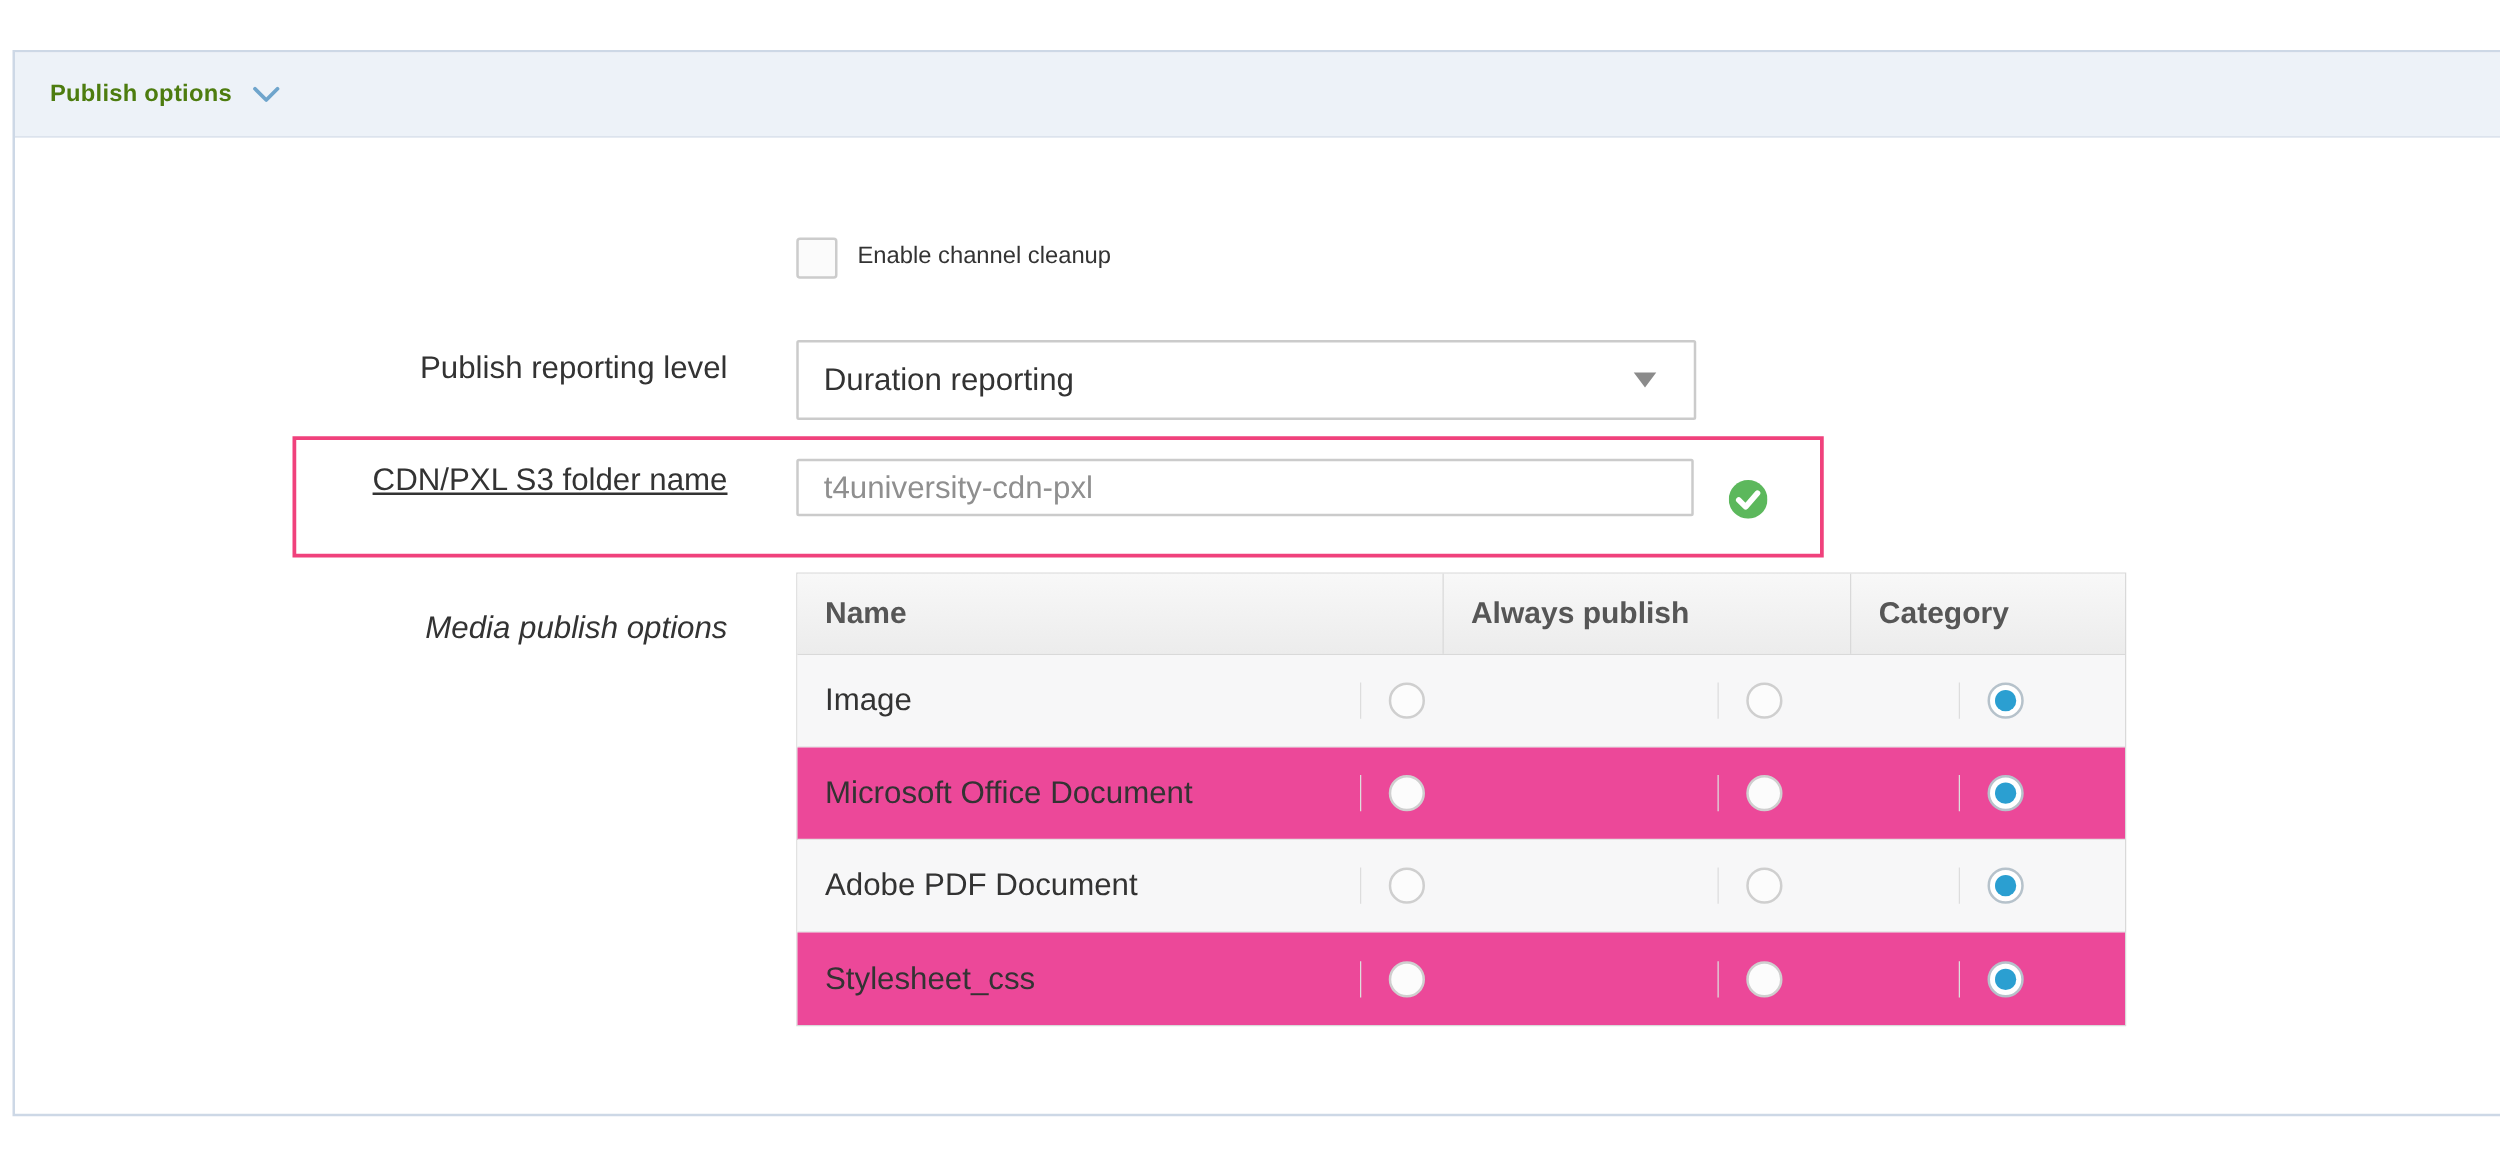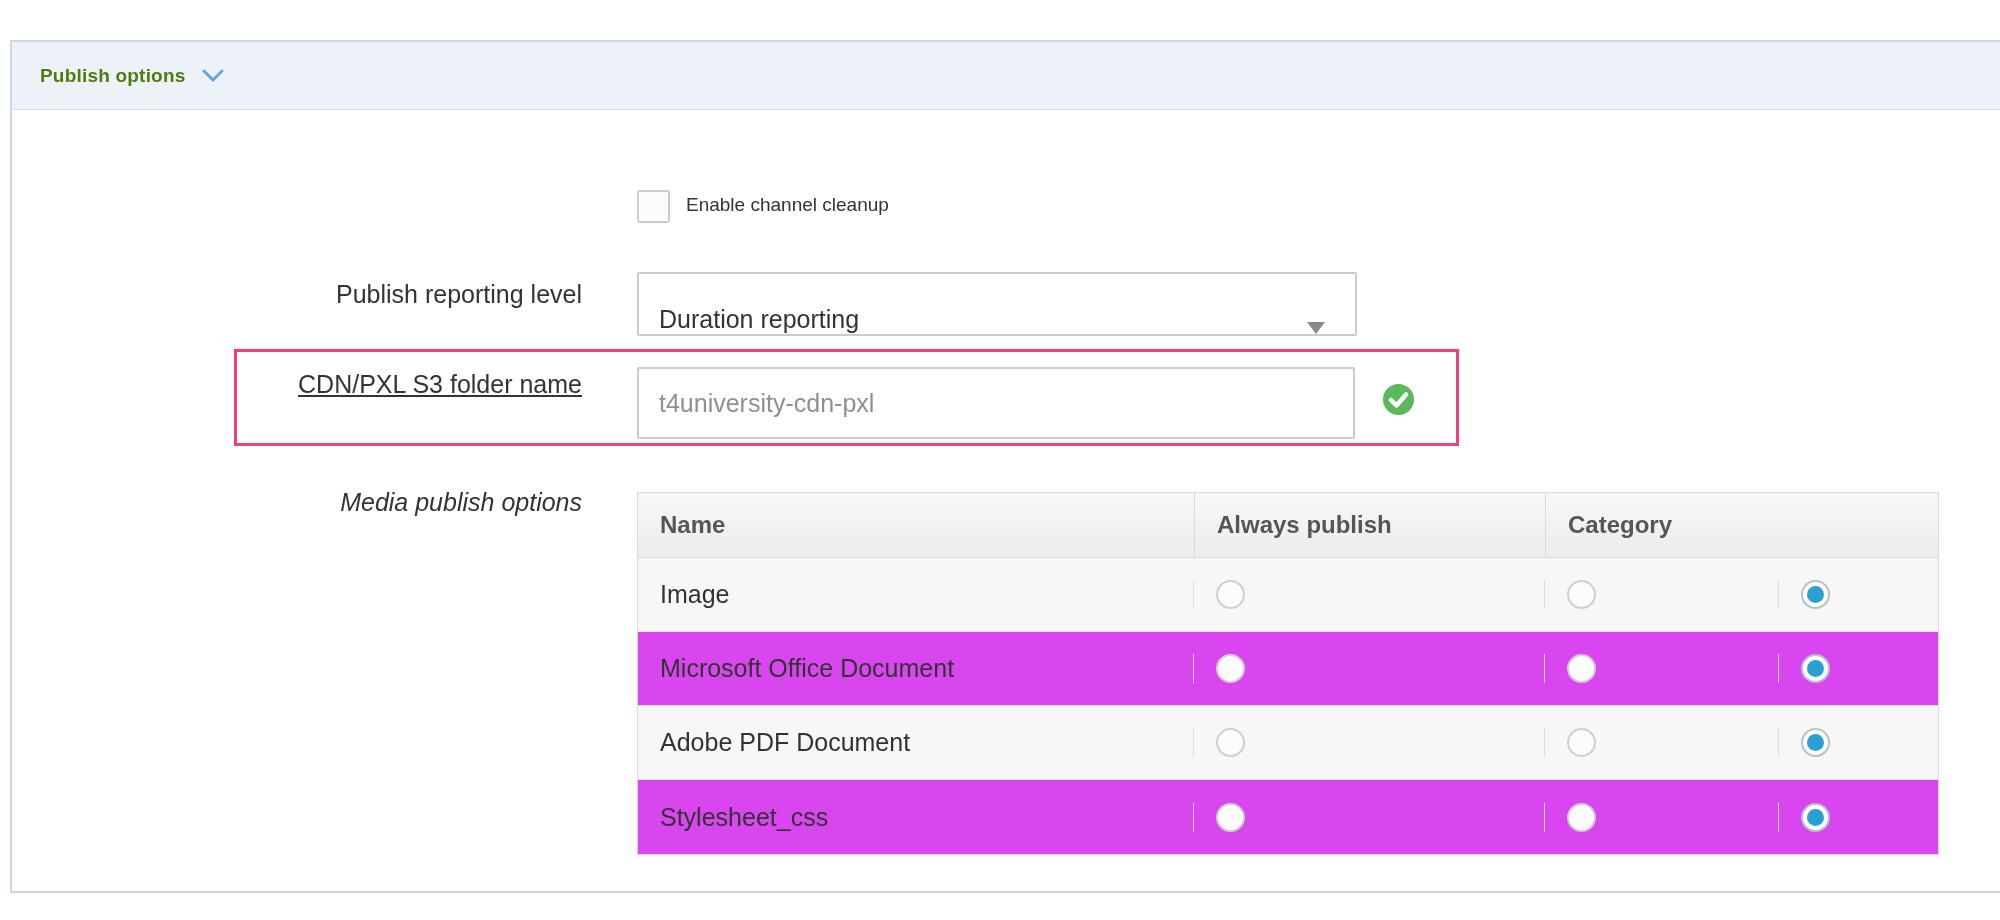--- a/index.html
+++ b/index.html
@@ -62,21 +62,21 @@
     color: #333333;
   }
   
   .select-box {
     position: absolute;
     left: 625px; top: 230px;
     width: 720px; height: 64px;
     background: #ffffff;
     border: 2px solid #cbcbcb;
     border-radius: 2px;
-    display: flex; align-items: flex-end;
+    display: flex; align-items: center;
     padding: 0 30px 0 20px;
     cursor: pointer;
   }
   .select-value {
     flex: 1;
     font-size: 25px;
     color: #333333;
   }
   .select-caret {
     width: 0; height: 0;
@@ -89,41 +89,41 @@
     position: absolute;
     left: 222px; top: 307px;
     width: 1225px; height: 97px;
     border: 3px solid #f0417c;
     background: transparent;
     pointer-events: none;
   }
   .text-input {
     position: absolute;
     left: 625px; top: 325px;
-    width: 718px; height: 72px;
+    width: 718px; height: 46px;
     border: 2px solid #cbcbcb;
     border-radius: 2px;
     background: #ffffff;
     padding: 0 20px;
     font-size: 25px;
     color: #333333;
     font-family: "Liberation Sans", sans-serif;
     outline: none;
   }
   .text-input::placeholder { color: #8f8f8f; opacity: 1; }
   .valid-icon {
     position: absolute;
     left: 1371px; top: 342px;
     width: 31px; height: 31px;
   }
   
   .media-table {
     position: absolute;
-    left: 625px; top: 450px;
-    width: 1302px;
+    left: 625px; top: 416px;
+    width: 1064px;
     border: 1px solid #d9d9d9;
     background: #ffffff;
   }
   .thead {
     display: flex;
     height: 65px;
     background: linear-gradient(#f8f8f8, #ececec);
     border-bottom: 1px solid #d9d9d9;
   }
   .th {
@@ -136,21 +136,21 @@
   }
   .th:last-child { border-right: none; }
   .trow {
     display: flex;
     height: 74px;
     border-bottom: 1px solid #e3e3e3;
     align-items: center;
   }
   .trow:last-child { border-bottom: none; }
   .trow.odd  { background: #f7f7f8; }
-  .trow.even { background: #d946ef; }
+  .trow.even { background: #ec4899; }
   .td {
     display: flex; align-items: center;
     padding-left: 22px;
     border-right: 1px solid #dddddd;
     font-size: 25px;
     color: #333333;
   }
   .td:last-child { border-right: none; }
   .col-0 { width: 557px; }
   .col-1 { width: 351px; }

